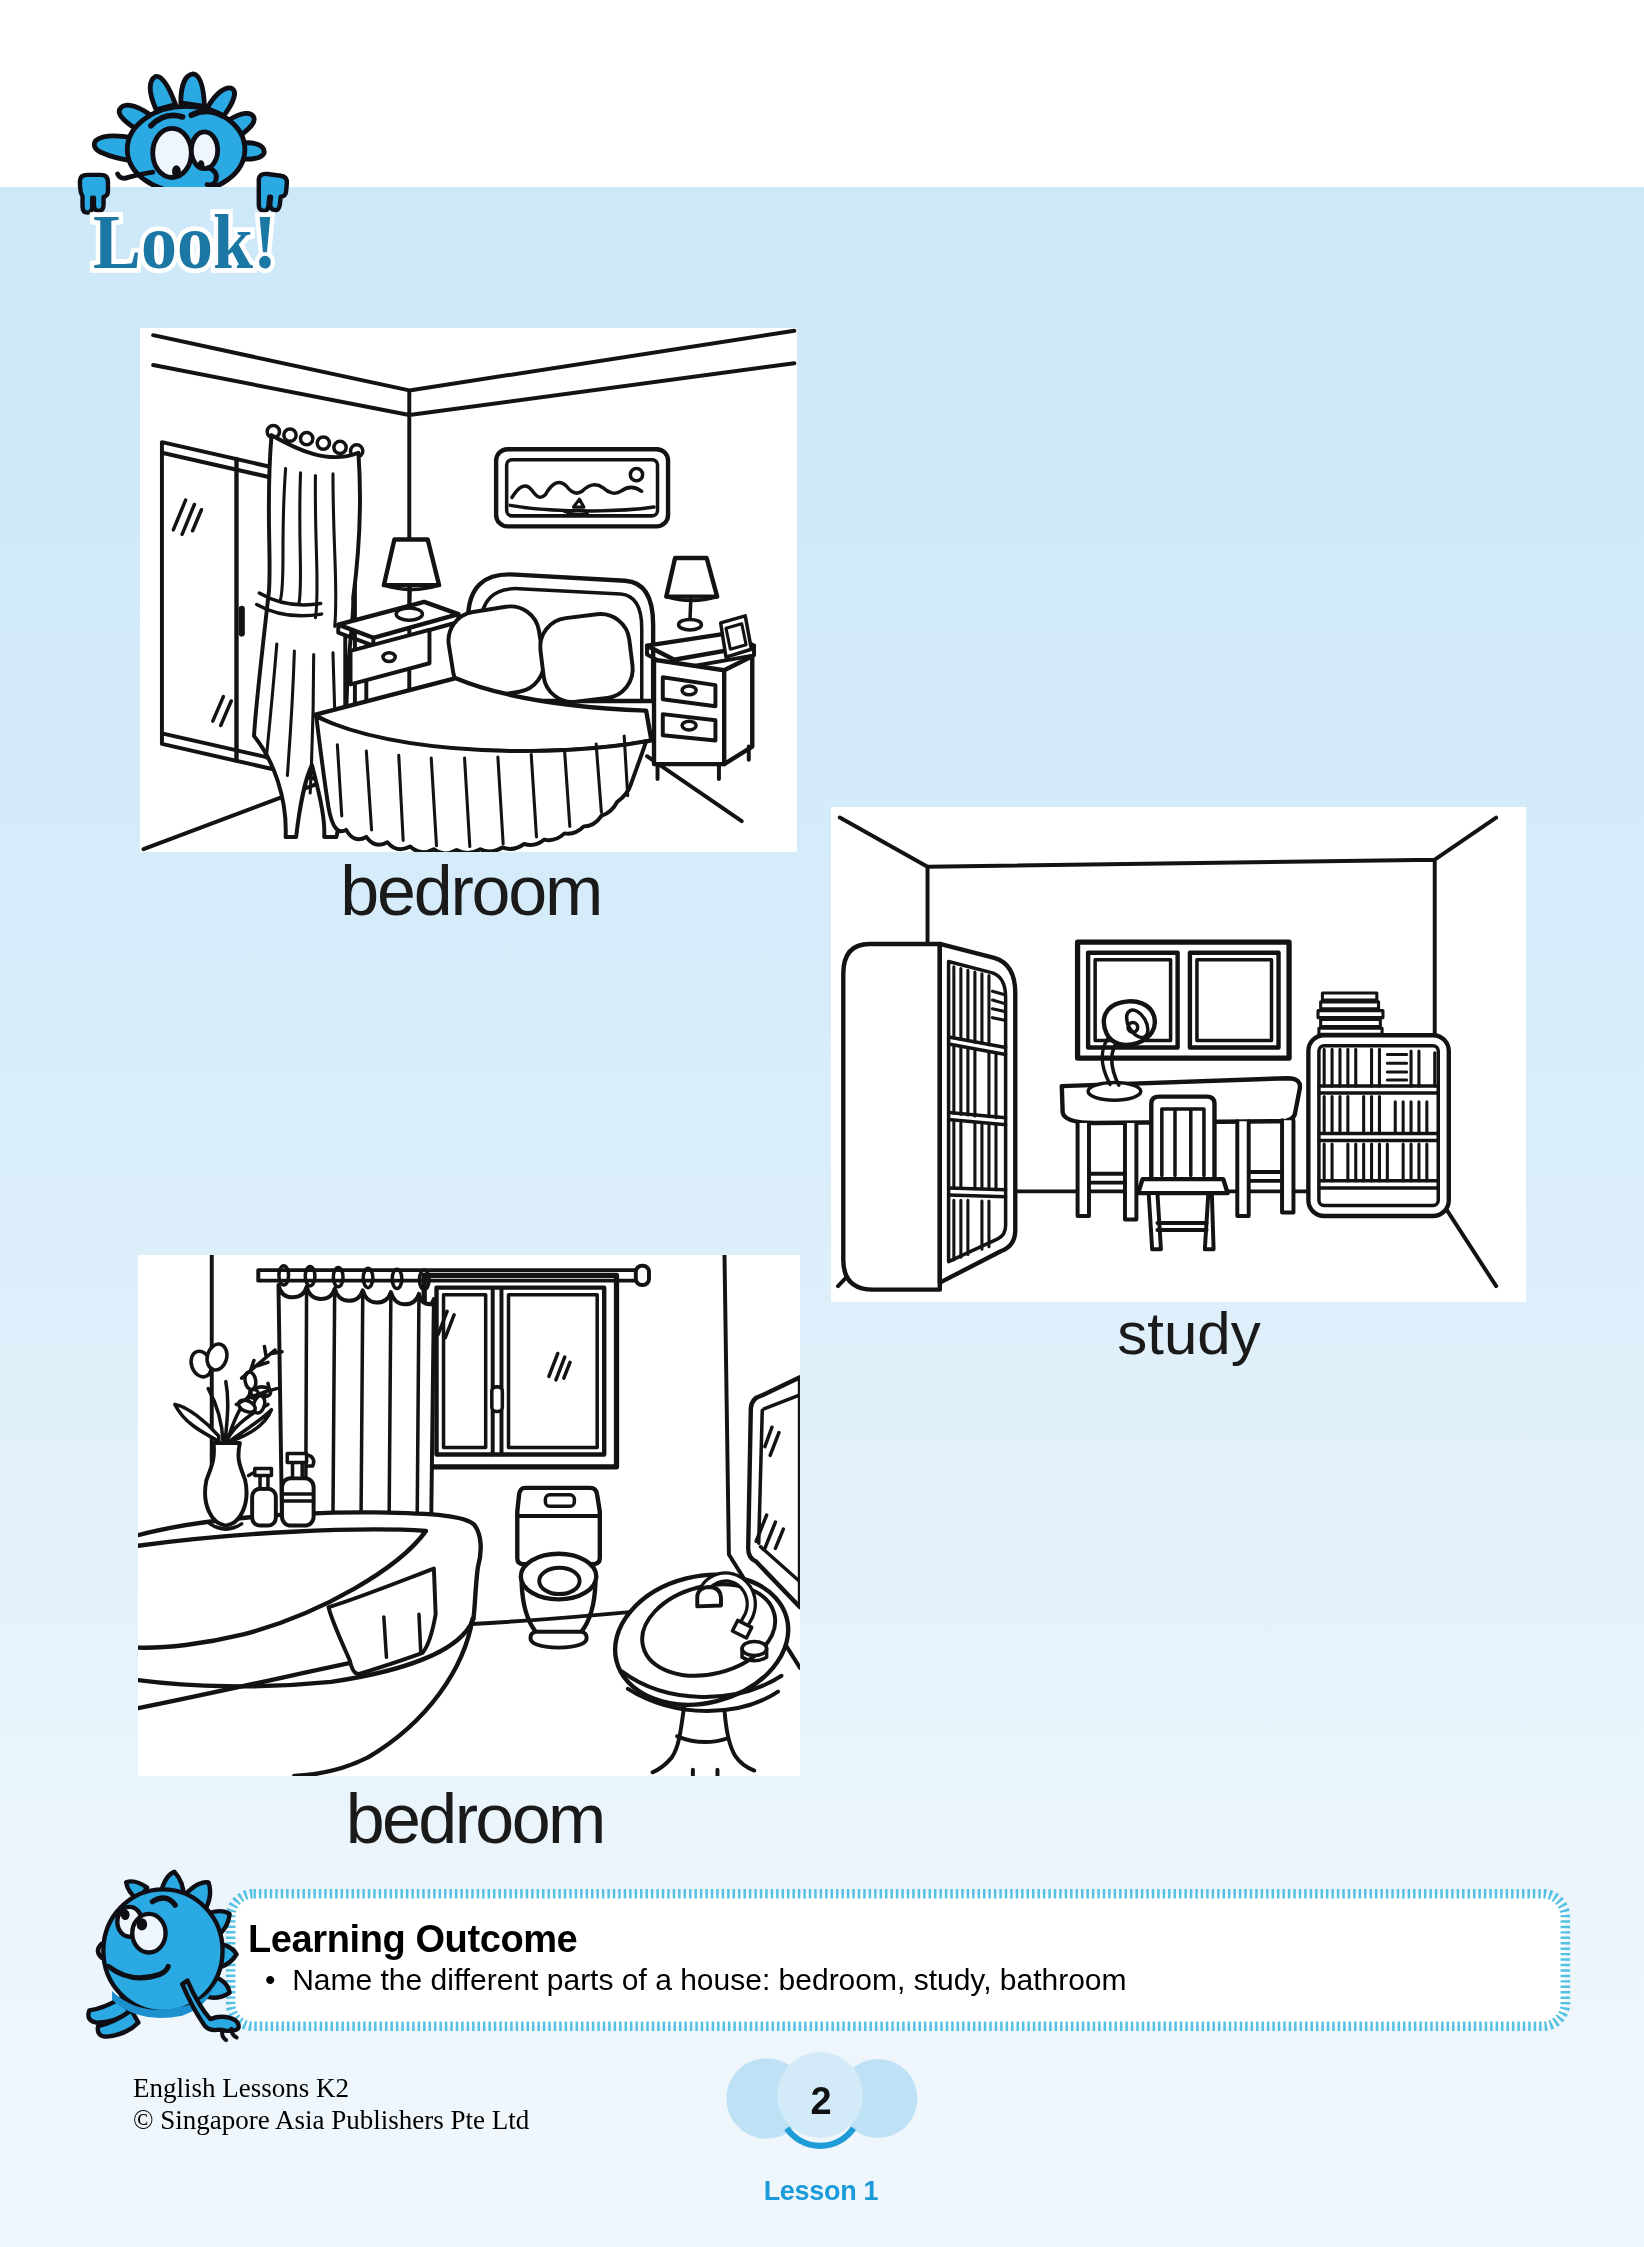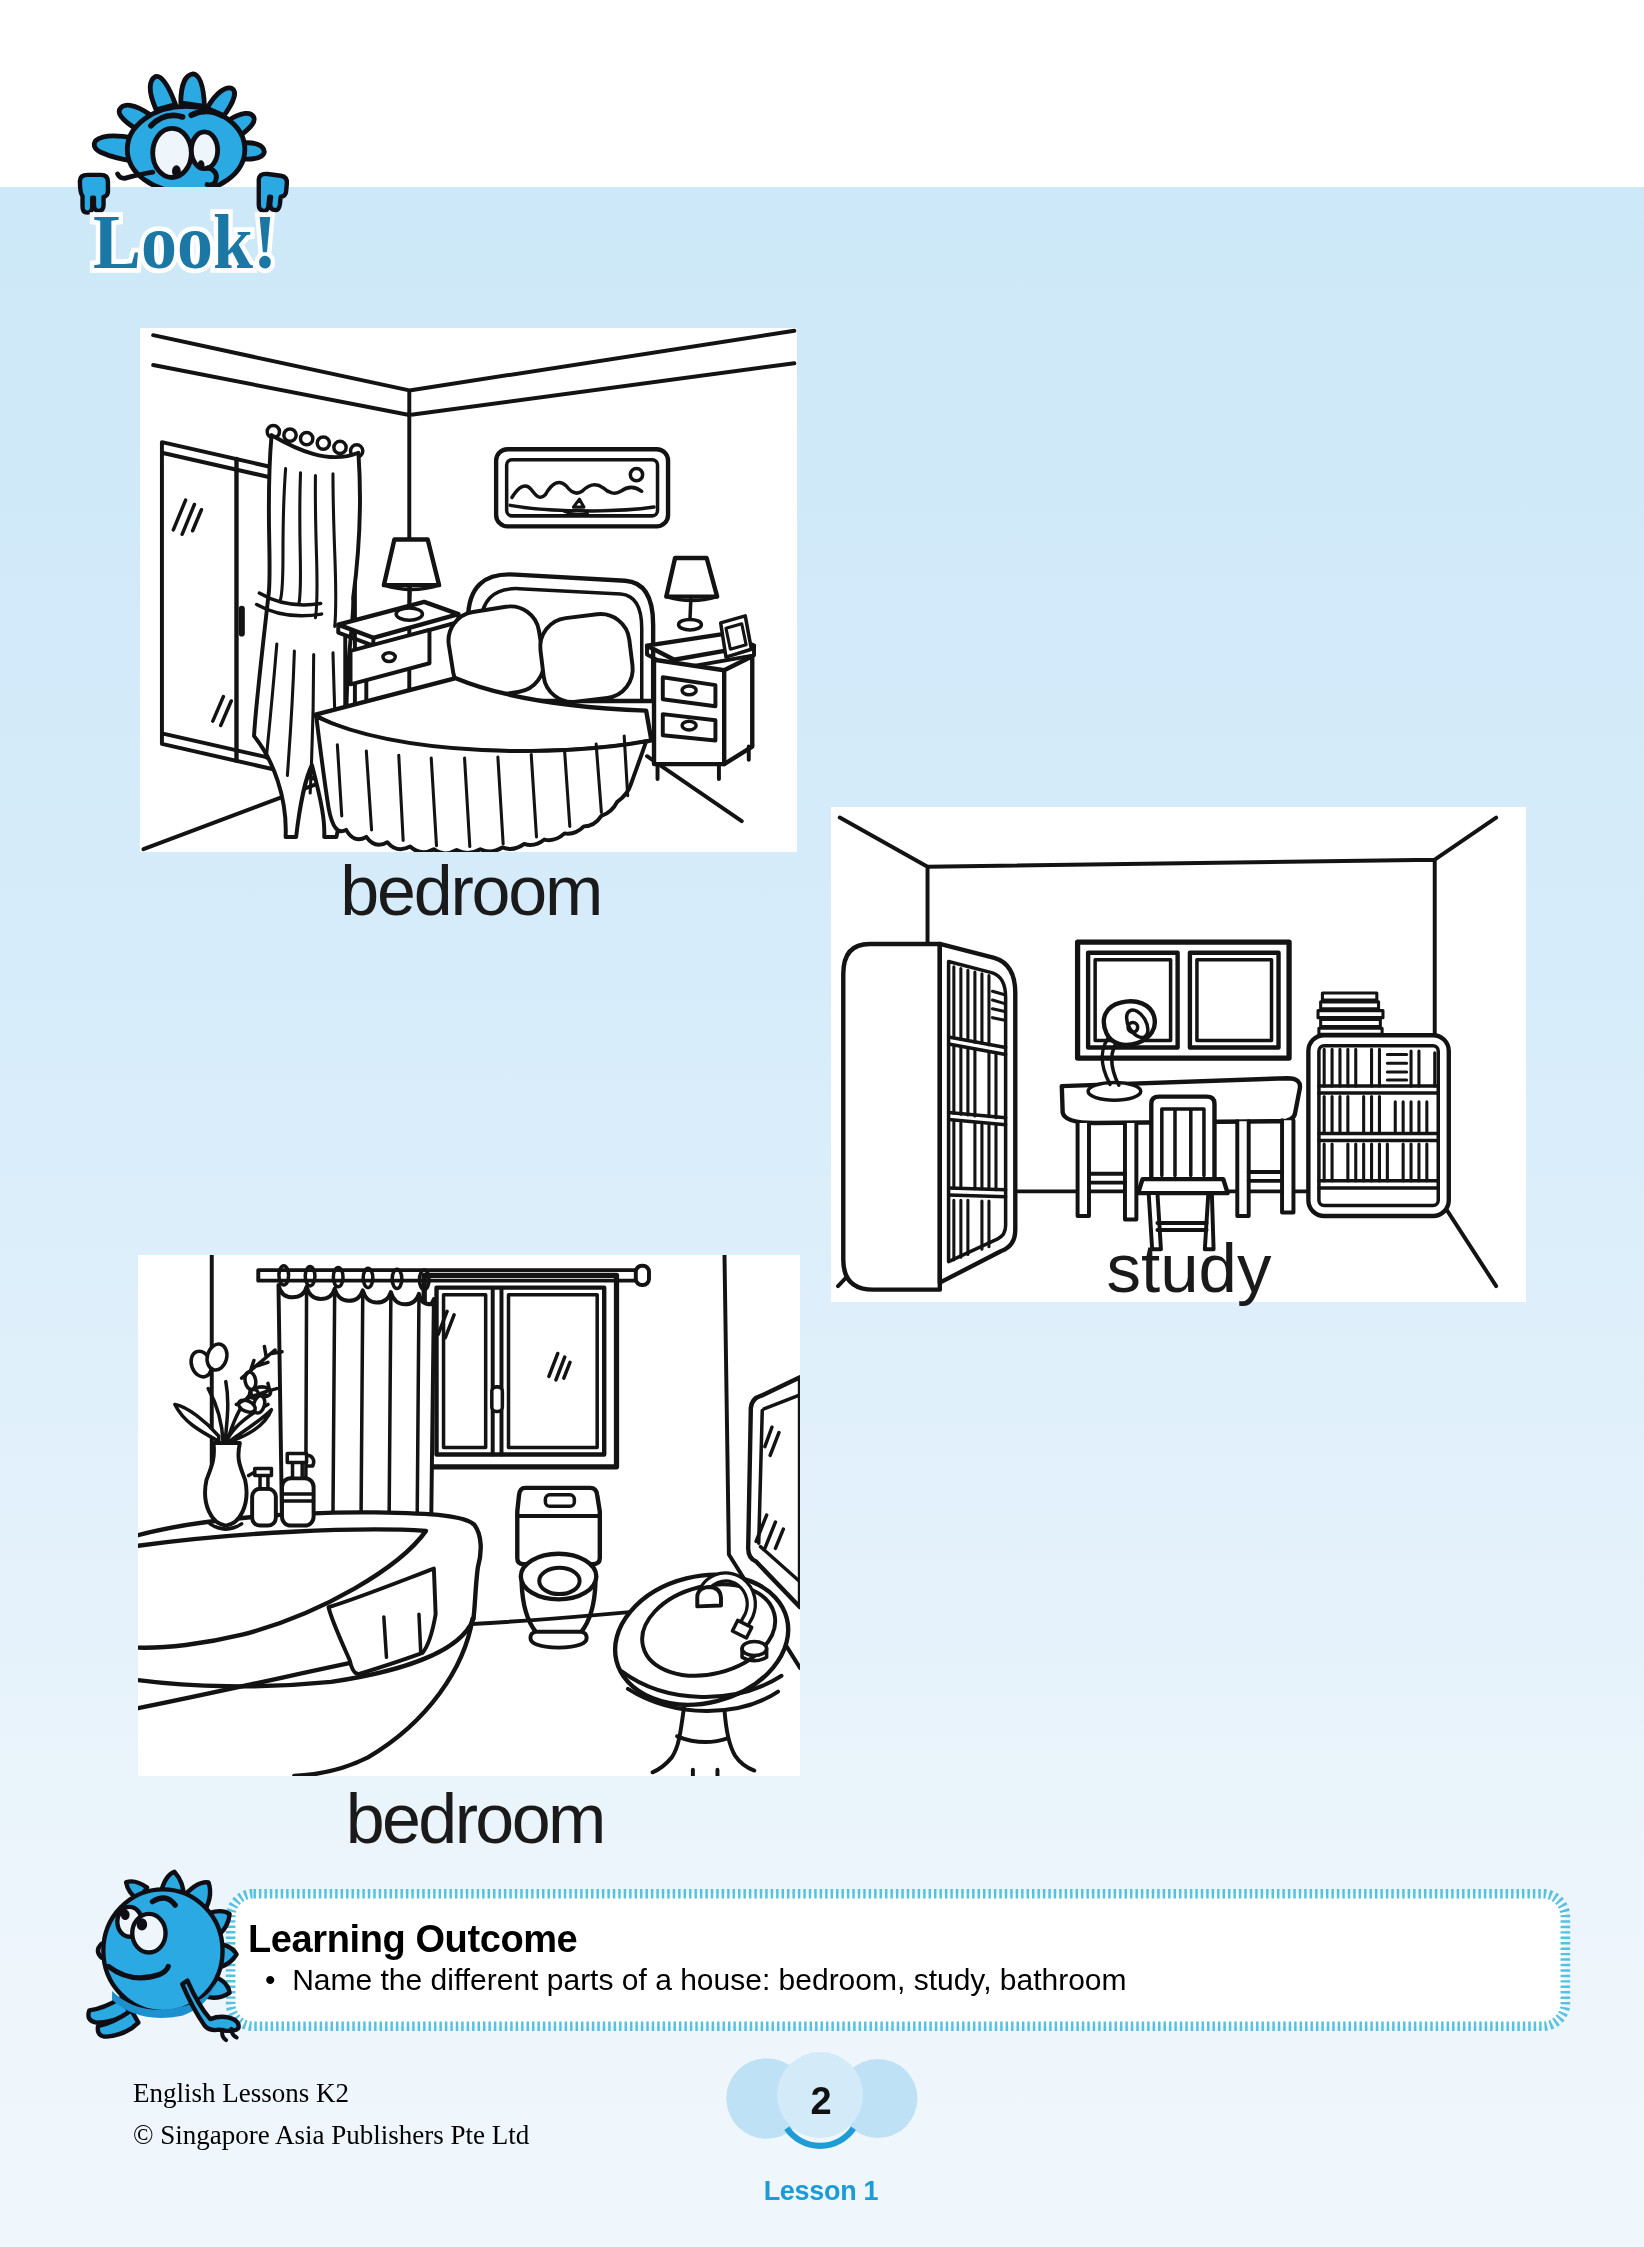--- a/index.html
+++ b/index.html
@@ -5,21 +5,21 @@
   html,body{margin:0;padding:0;}
   body{width:1644px;height:2247px;position:relative;background:#ffffff;overflow:hidden;
        font-family:"Liberation Sans", sans-serif;}
   .abs{position:absolute;}
   .blueband{left:0;top:187px;width:1644px;height:2060px;
     background:linear-gradient(180deg,#cde8f8 0%,#d2eaf9 22%,#d9edfa 45%,#e3f1fb 65%,#ecf5fb 82%,#f0f7fc 100%);}
   .whitebox{background:#ffffff;}
   .roomlabel{color:#1a1a1a;font-size:70px;letter-spacing:-2.2px;text-align:center;}
   .lotitle{left:248px;top:1918px;font-size:38px;font-weight:bold;color:#000;letter-spacing:-0.4px;}
   .lobullet{left:249px;top:1963px;font-size:30px;color:#000;margin-left:16px;}
-  .foottext{left:133px;top:2072px;font-size:27px;line-height:42px;color:#000;
+  .foottext{left:133px;top:2072px;font-size:27px;line-height:32px;color:#000;
     font-family:"Liberation Serif", serif;}
   .pagenum{left:720px;top:2080px;width:202px;text-align:center;font-size:38px;font-weight:bold;color:#111;}
   .lesson{left:720px;top:2152px;width:202px;text-align:center;font-size:27px;font-weight:bold;color:#1b9bd7;letter-spacing:-0.3px;margin-top:24px;}
 </style>
 </head>
 <body>
 
 <svg class="abs" style="left:72px;top:66px" width="222" height="158" viewBox="0 0 253 180">
  <g stroke="#0e0e14" stroke-width="5.5" stroke-linejoin="round" stroke-linecap="round">
   <path d="M70,82 Q38,76 27,85 Q22,92 32,98 Q50,106 70,108 Z" fill="#2aa9e2"></path>
@@ -149,21 +149,21 @@
 
  <rect x="544" y="260" width="160" height="206" rx="18" fill="#fff" stroke-width="5"></rect>
  <rect x="556" y="272" width="136" height="182" rx="6" stroke-width="4"></rect>
  <path d="M556,318 L692,318 M556,326 L692,326 M556,372 L692,372 M556,380 L692,380 M556,426 L692,426 M556,434 L692,434" stroke-width="4"></path>
  <path d="M562,276 L562,318 M571,276 L571,318 M580,276 L580,318 M589,276 L589,318 M598,276 L598,318 M616,276 L616,318 M625,276 L625,318 M661,278 L661,318 M670,278 L670,318 M688,280 L688,318" stroke-width="3.5"></path>
  <path d="M634,282 L656,282 M634,292 L656,292 M634,302 L656,302 M634,311 L656,311" stroke-width="3.5"></path>
  <path d="M562,330 L562,372 M571,330 L571,372 M580,330 L580,372 M589,330 L589,372 M607,330 L607,372 M616,330 L616,372 M625,330 L625,372 M643,336 L643,372 M652,336 L652,372 M661,336 L661,372 M670,336 L670,372 M679,336 L679,372" stroke-width="3.5"></path>
  <path d="M562,384 L562,426 M571,384 L571,426 M589,384 L589,426 M598,384 L598,426 M607,384 L607,426 M616,384 L616,426 M625,384 L625,426 M634,384 L634,426 M652,384 L652,426 M661,384 L661,426 M670,384 L670,426 M679,384 L679,426" stroke-width="3.5"></path>
 </svg>
 </div>
-<div class="abs roomlabel" style="left:831px;top:1229px;width:695px;text-indent:21px;font-size:69px;letter-spacing:0">study</div>
+<div class="abs roomlabel" style="left:831px;top:1299px;width:695px;text-indent:21px;font-size:60px;letter-spacing:0">study</div>
 
 <div class="abs whitebox" style="left:138px;top:1255px;width:662px;height:521px">
 <svg width="662" height="521" viewBox="0 0 754 593" fill="none" stroke="#131313" stroke-width="4.5" stroke-linecap="round" stroke-linejoin="round">
 
  <path d="M84,0 L84,290 M668,0 L673,341 L754,470"></path>
 
  <path d="M710,160 Q699,163 698,174 L695,334 Q695,345 704,349 L754,401 L754,139 Z" fill="#fff" stroke-width="5"></path>
  <path d="M711,177 L707,328 M713,175 L754,159 M709,332 L754,372" stroke-width="4"></path>
  <path d="M722,196 l-8,22 M730,202 l-10,26 M716,296 l-12,30 M726,304 l-12,30 M735,312 l-9,22" stroke-width="4"></path>
 

